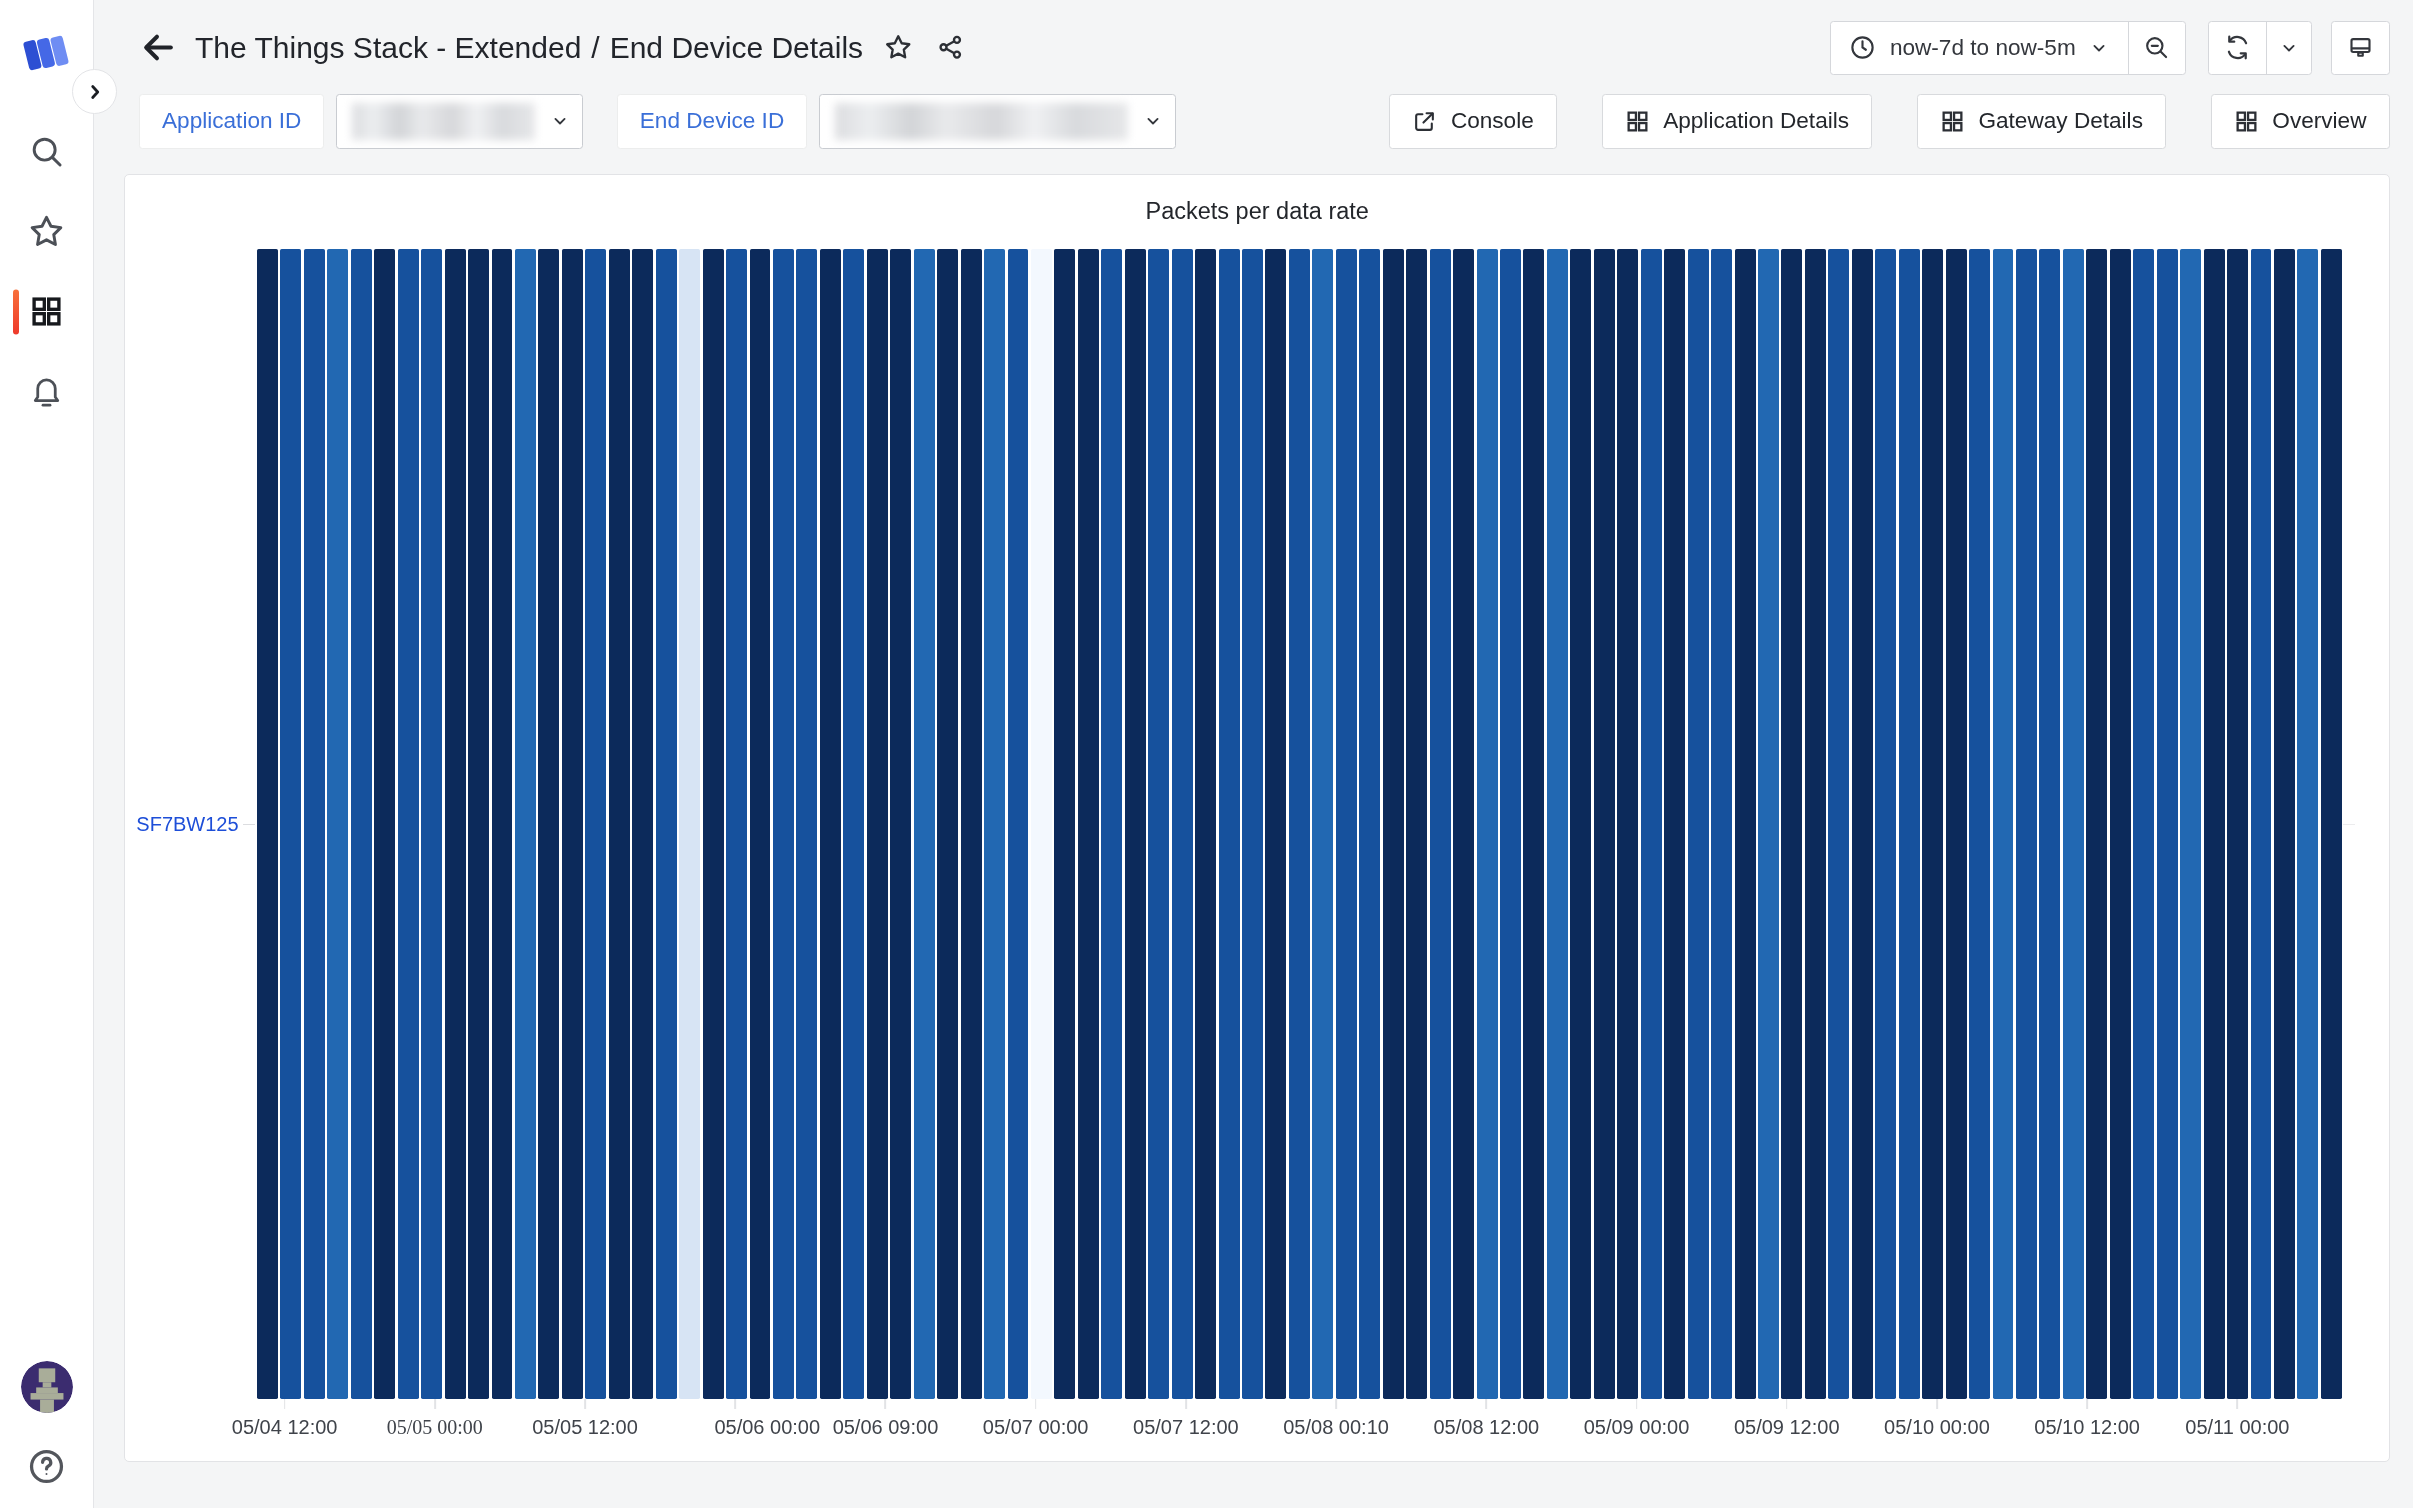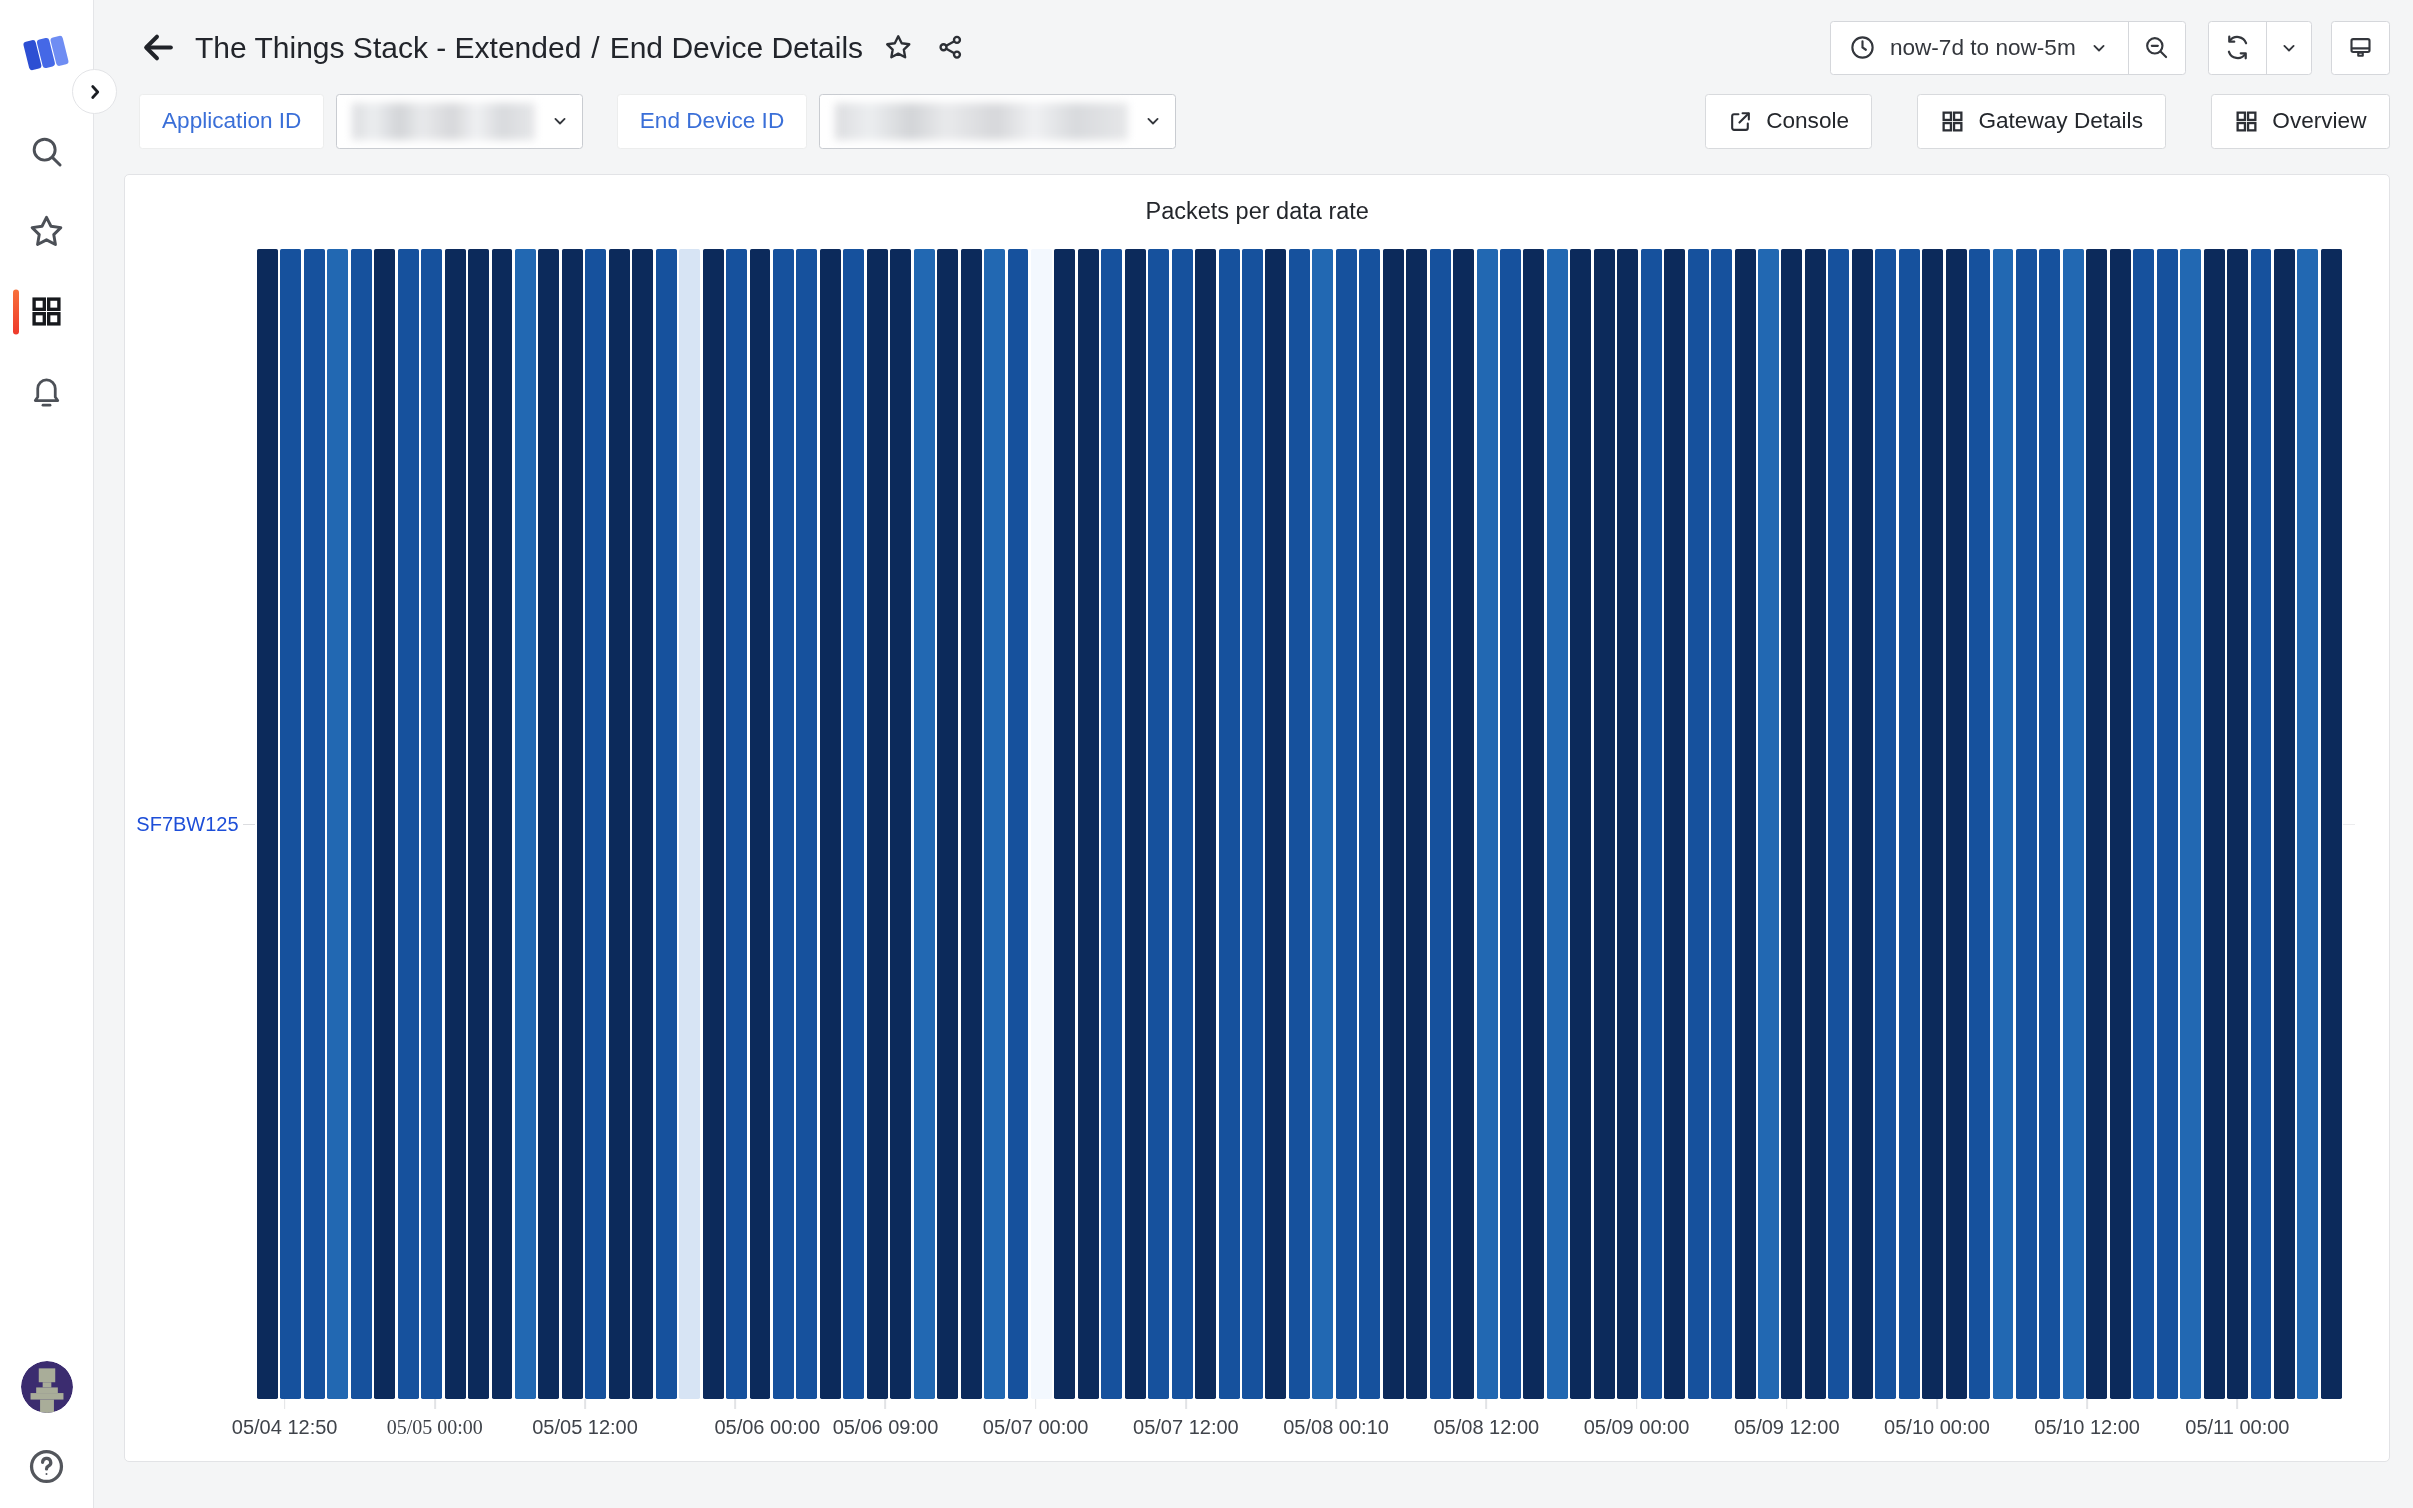--- a/index.html
+++ b/index.html
@@ -325,20 +325,31 @@
       </button>
       <button class="link-btn">
         <span class="bicon">
           <svg viewBox="0 0 24 24" width="25" height="25" fill="none" stroke="currentColor" stroke-width="2.2">
             <rect x="3.5" y="3.5" width="7" height="7"></rect>
               <rect x="13.5" y="3.5" width="7" height="7"></rect>
             <rect x="3.5" y="13.5" width="7" height="7"></rect>
               <rect x="13.5" y="13.5" width="7" height="7"></rect>
           </svg>
         </span>
+        <span>Application Details</span>
+      </button>
+      <button class="link-btn">
+        <span class="bicon">
+          <svg viewBox="0 0 24 24" width="25" height="25" fill="none" stroke="currentColor" stroke-width="2.2">
+            <rect x="3.5" y="3.5" width="7" height="7"></rect>
+              <rect x="13.5" y="3.5" width="7" height="7"></rect>
+            <rect x="3.5" y="13.5" width="7" height="7"></rect>
+              <rect x="13.5" y="13.5" width="7" height="7"></rect>
+          </svg>
+        </span>
         <span>Gateway Details</span>
       </button>
       <button class="link-btn">
         <span class="bicon">
           <svg viewBox="0 0 24 24" width="25" height="25" fill="none" stroke="currentColor" stroke-width="2.2">
             <rect x="3.5" y="3.5" width="7" height="7"></rect>
               <rect x="13.5" y="3.5" width="7" height="7"></rect>
             <rect x="3.5" y="13.5" width="7" height="7"></rect>
               <rect x="13.5" y="13.5" width="7" height="7"></rect>
           </svg>
@@ -443,21 +454,21 @@
           <div class="cell" style="background: rgb(12, 42, 91);"></div>
           <div class="cell" style="background: rgb(22, 81, 157);"></div>
           <div class="cell" style="background: rgb(12, 42, 91);"></div>
           <div class="cell" style="background: rgb(34, 104, 178);"></div>
           <div class="cell" style="background: rgb(12, 42, 91);"></div>
         </div>
       <div class="right-tick"></div>
     </div>
     <div class="x-axis">
         <div class="xtick" style="left: 1.324%;"></div>
-        <div class="xlabel" style="left: 1.324%;">05/04 12:50</div>
+        <div class="xlabel" style="left: 1.324%;">05/04 12:00</div>
         <div class="xtick" style="left: 8.527%;"></div>
         <div class="xlabel" style="left: 8.527%; font-family: Liberation Serif, serif;">05/05 00:00</div>
         <div class="xtick" style="left: 15.73%;"></div>
         <div class="xlabel" style="left: 15.73%; text-align: right;">05/05 12:00</div>
         <div class="xtick" style="left: 22.933%;"></div>
         <div class="xlabel" style="left: 22.933%; margin-left: 32px;">05/06 00:00</div>
         <div class="xtick" style="left: 30.136%;"></div>
         <div class="xlabel" style="left: 30.136%;">05/06 09:00</div>
         <div class="xtick" style="left: 37.339%;"></div>
         <div class="xlabel" style="left: 37.339%;">05/07 00:00</div>

